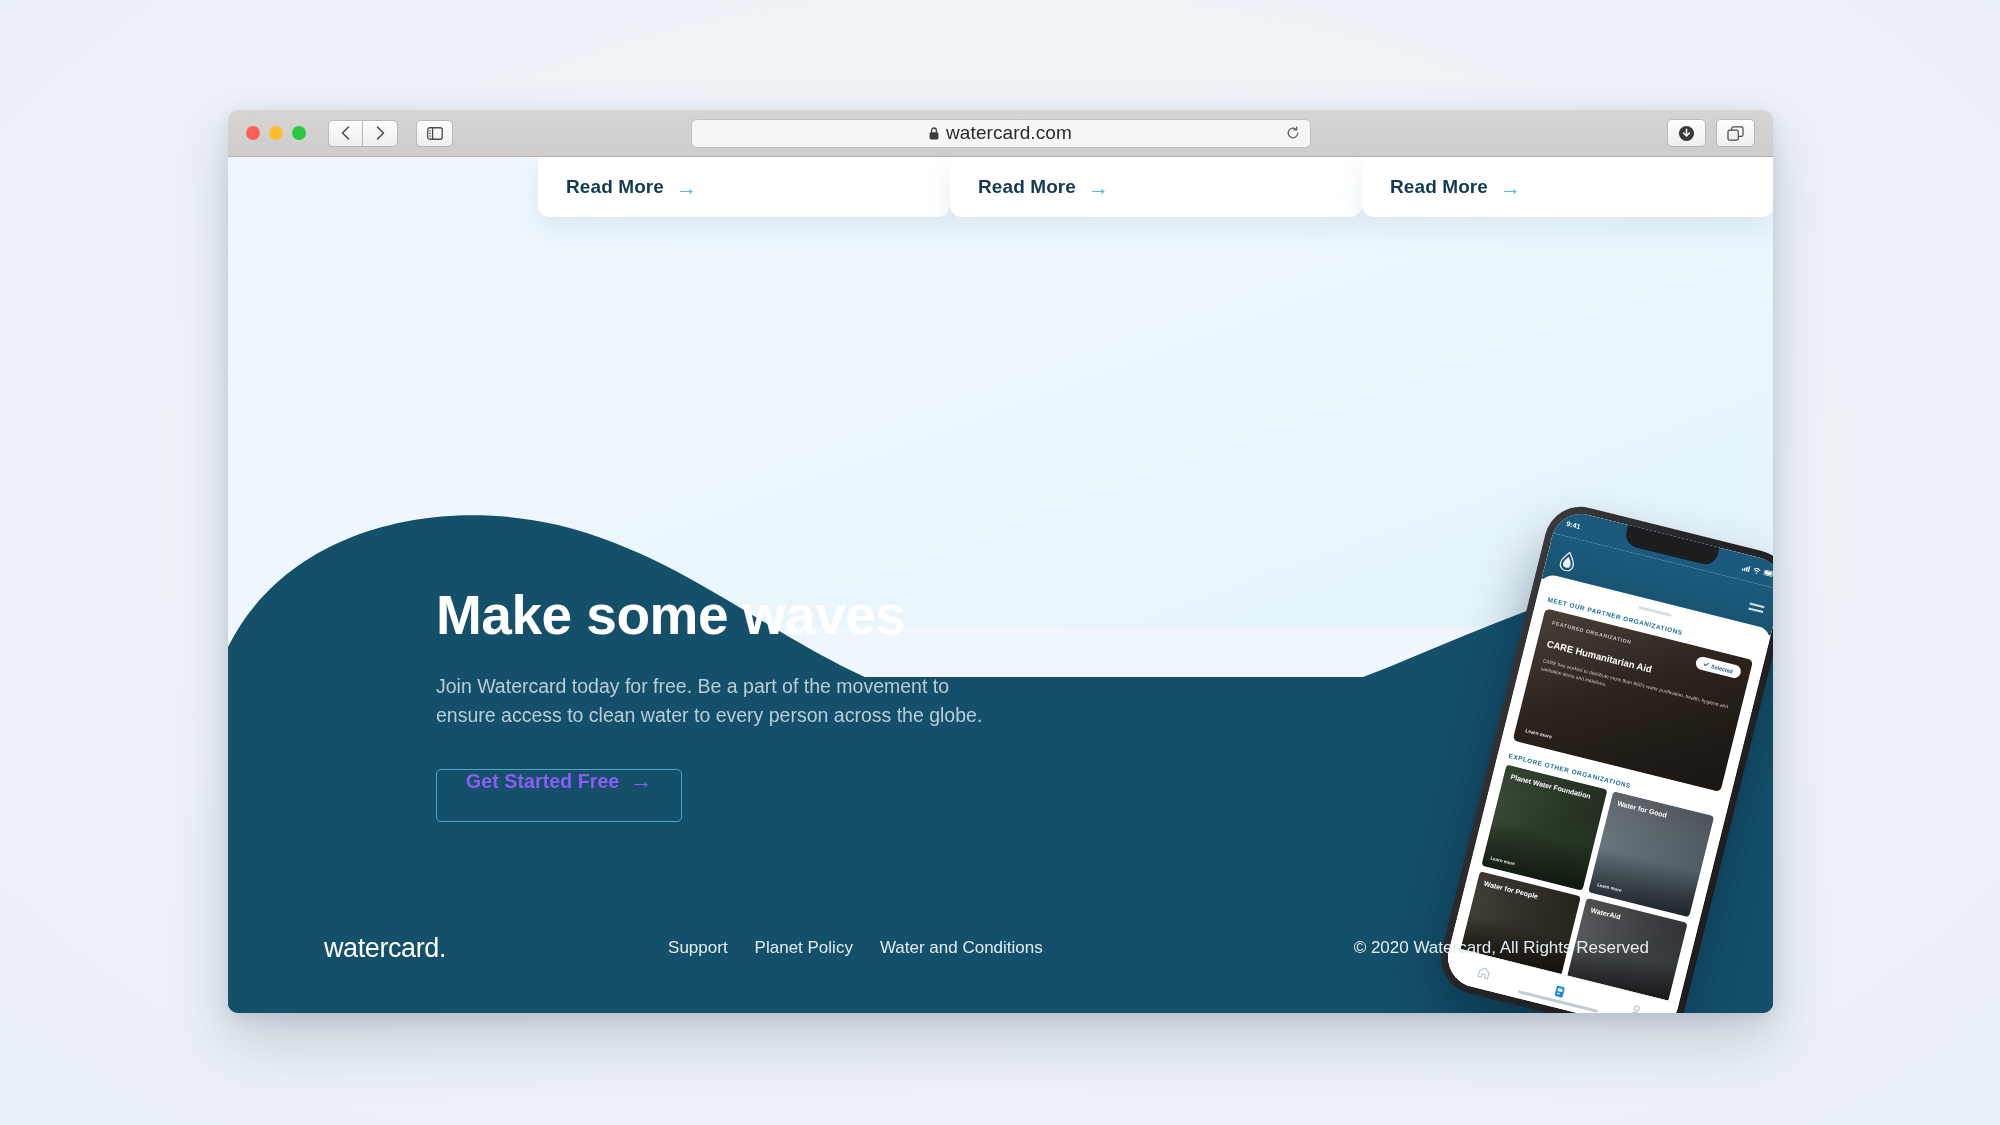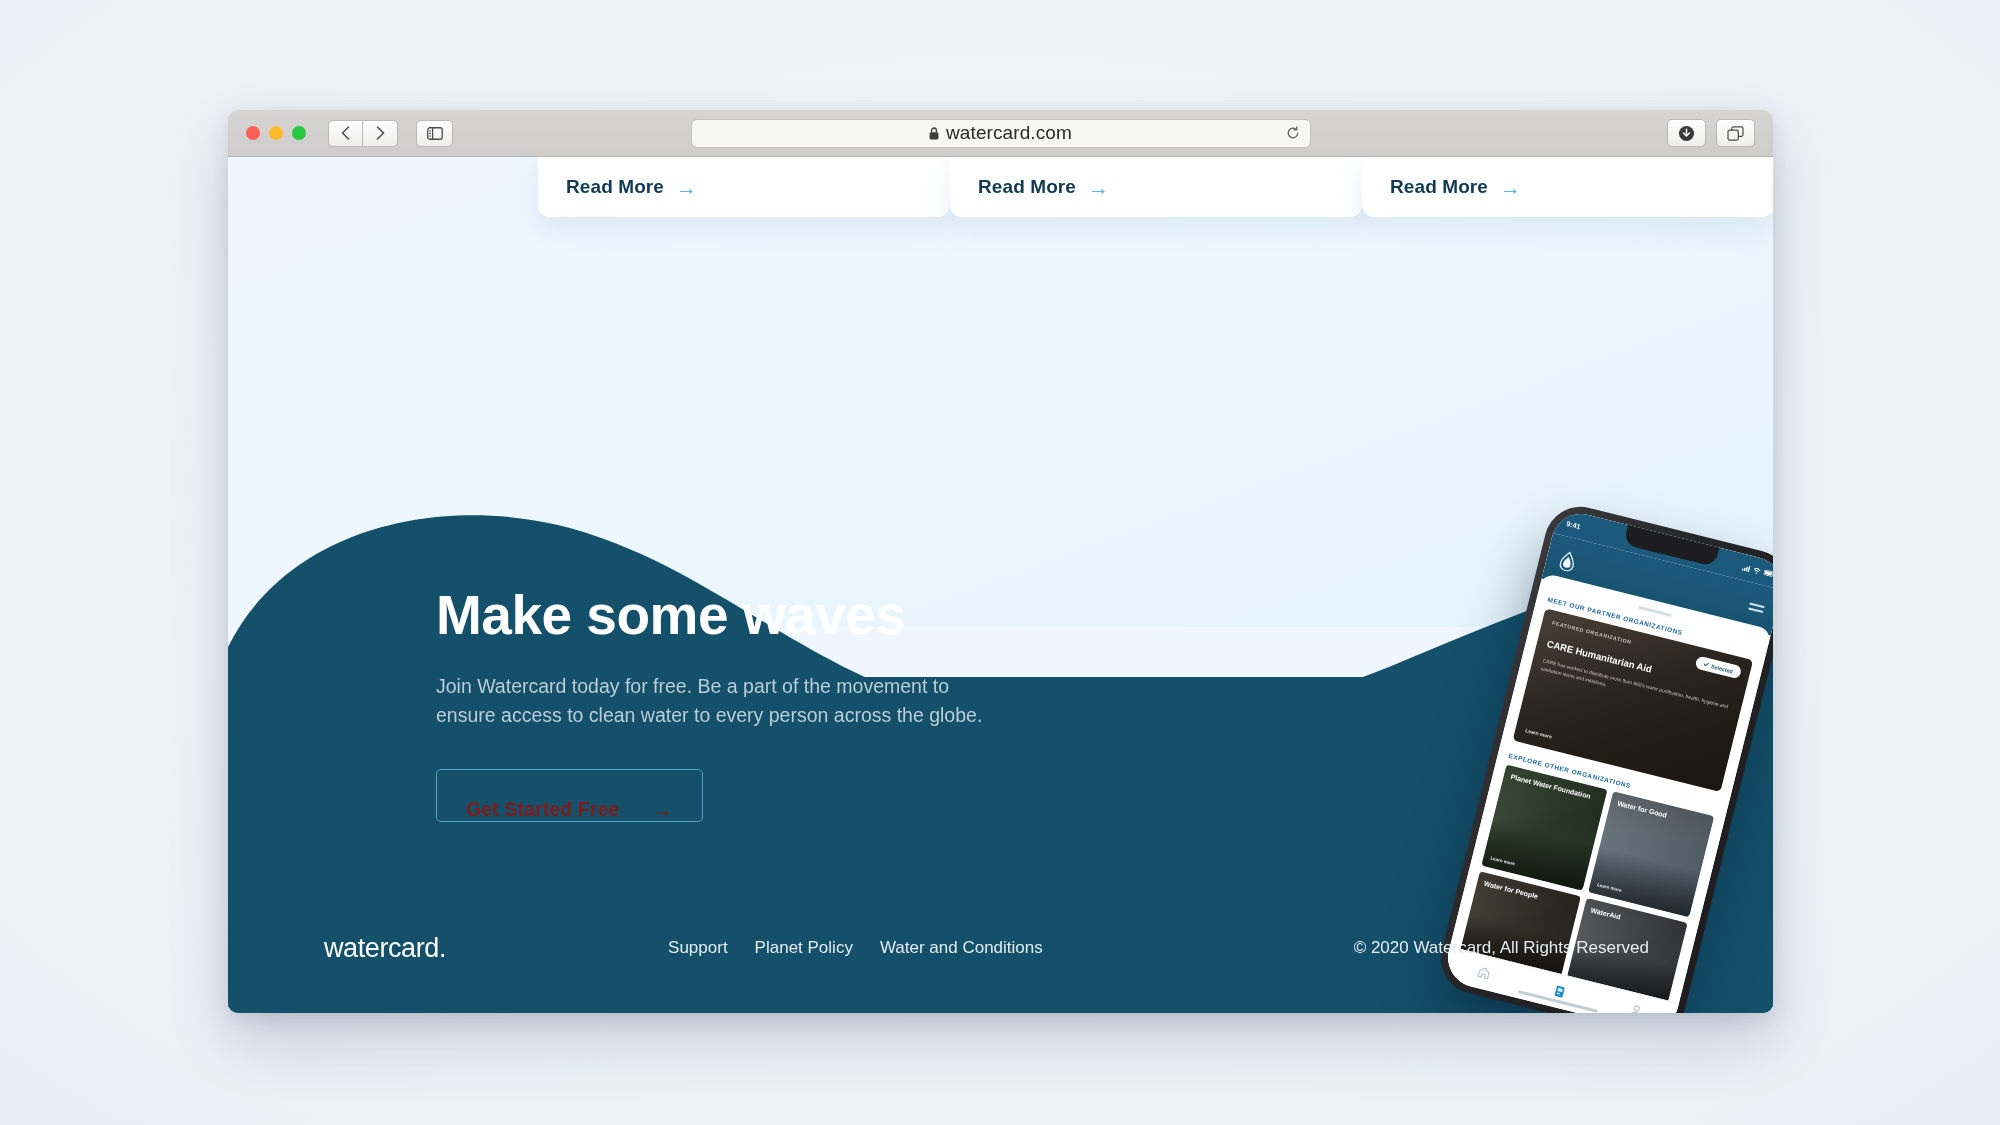--- a/index.html
+++ b/index.html
@@ -139,22 +139,22 @@
     padding: 0 22px;
     font-size: 19px; color: #123a52;
     font-family: "Liberation Sans", sans-serif;
   }
   #email-input::placeholder { color: #9aa8b0; }
   #cta-button {
     height: 53px; padding: 0 29px;
     background: transparent;
     border: 1.5px solid #4ea3c9;
     border-radius: 5px;
-    color: #7f1d1d; font-size: 19.5px; font-weight: 700;
-    display: flex; align-items: flex-end; gap: 32px;
+    color: #8b5cf6; font-size: 19.5px; font-weight: 700;
+    display: flex; align-items: flex-start; gap: 11px;
     font-family: "Liberation Sans", sans-serif;
     letter-spacing: .1px;
   }
   .cta-arrow { font-size: 22px; line-height: 1; }
 
   
   #footer {
     position: absolute; left: 0; right: 0; bottom: 0;
     height: 130px;
     display: flex; align-items: center;

